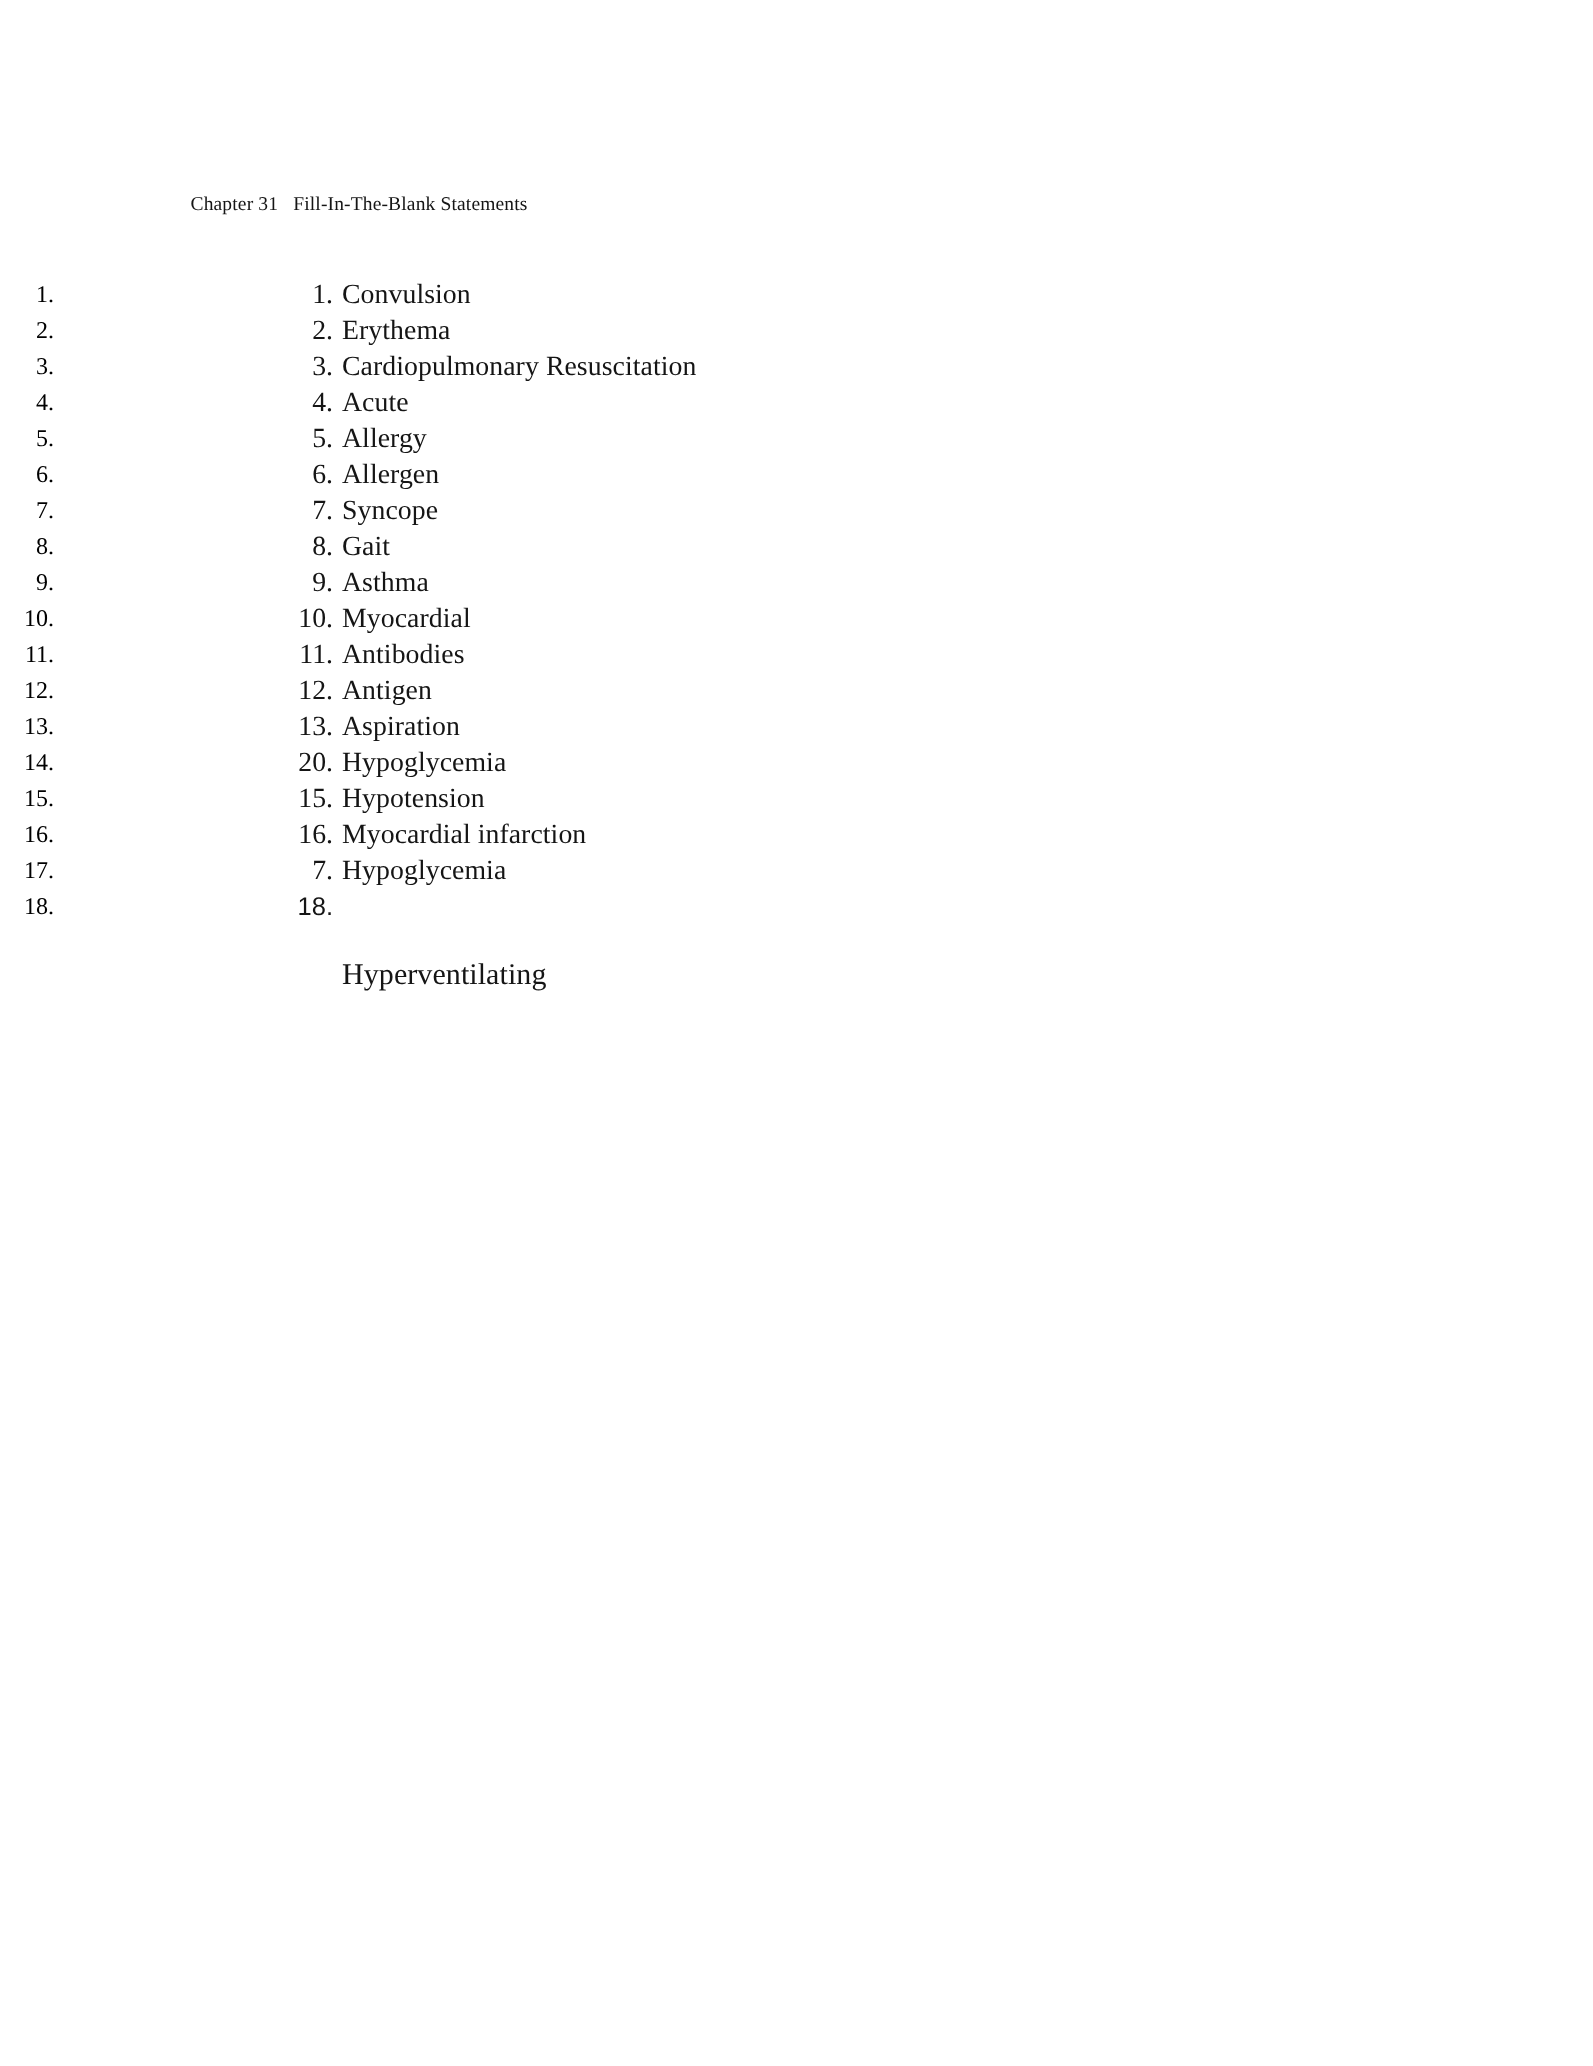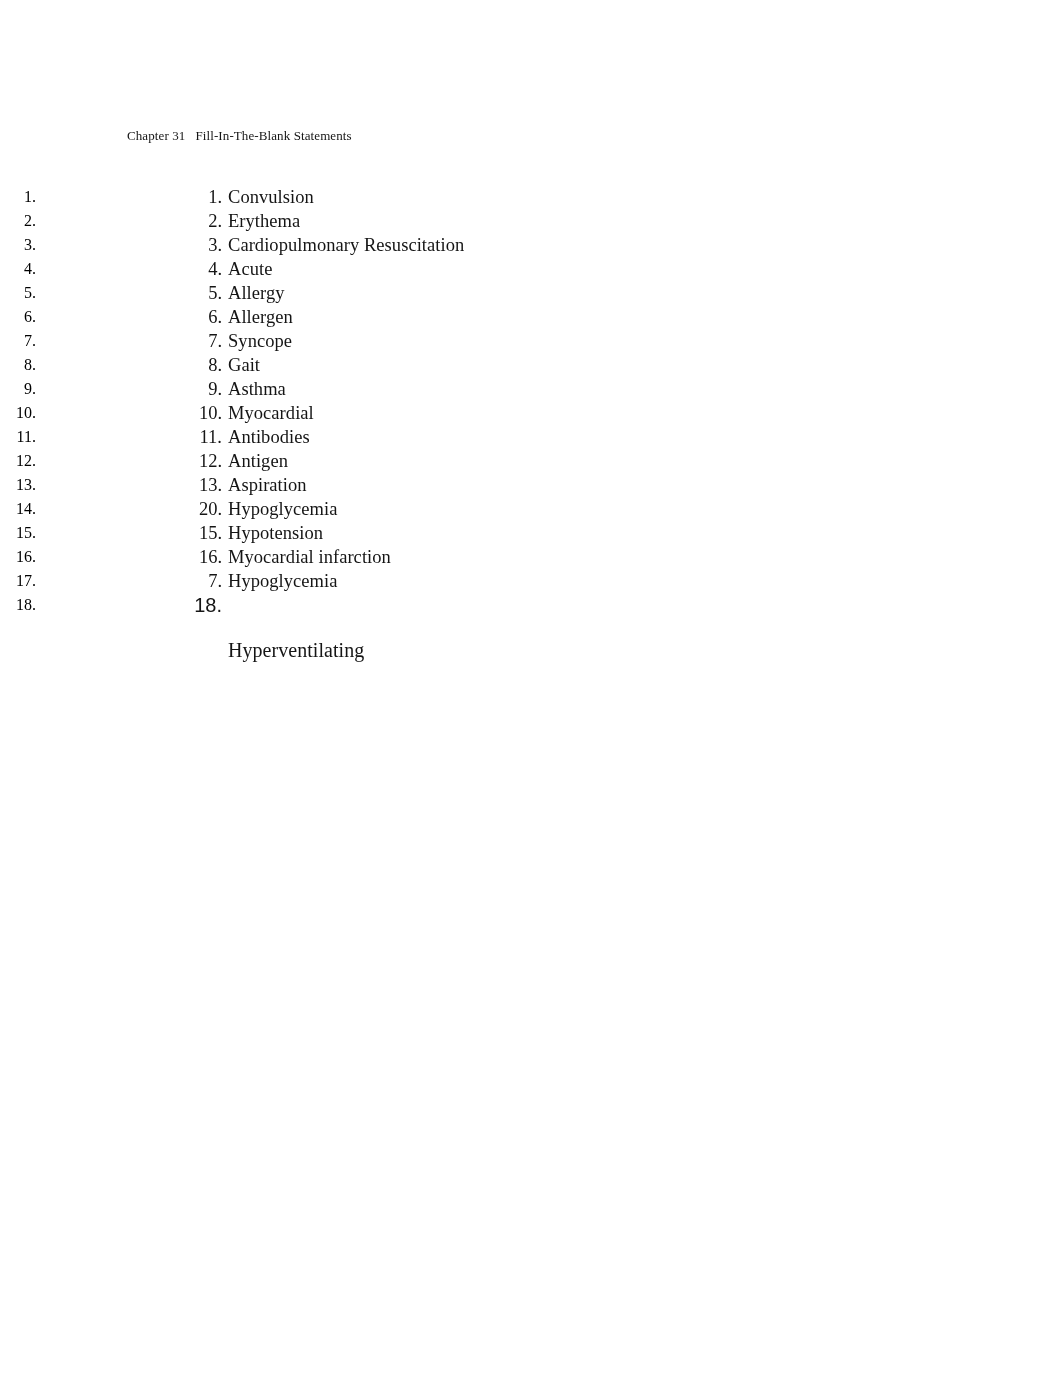--- a/index.html
+++ b/index.html
@@ -60,21 +60,21 @@
     line-height: 24px;
     color: #151515;
     letter-spacing: 0.05px;
   }
   
   .list-item.variant-last {
     height: 26px;
   }
   .list-item.variant-last .item-number {
     font-family: "Liberation Sans", "DejaVu Sans", sans-serif;
-    font-size: 20px;
+    font-size: 17px;
     left: 152px;
     width: 30px;
   }
   .list-item.variant-last .item-text {
     font-size: 20px;
     line-height: 26px;
     margin-top: 44px;
   }
 </style>
 </head>

